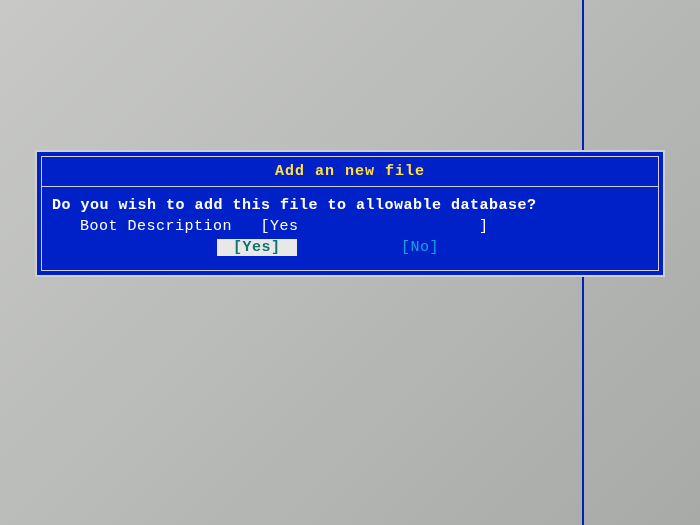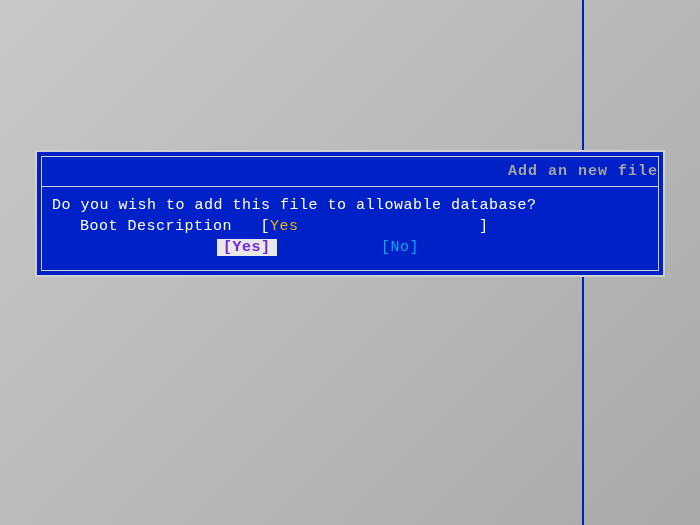--- a/index.html
+++ b/index.html
@@ -30,57 +30,58 @@
       width: 630px;
       background: #0020c8;
       border: 2px solid #d0d0d0;
       padding: 4px;
     }
     .dialog-inner {
       border: 1px solid #d0d0d0;
       width: 100%;
     }
     .dialog-title {
-      color: #a3a3a3;
-      text-align: right;
+      color: #fde047;
+      text-align: center;
       padding: 6px 0;
       font-size: 15px;
       letter-spacing: 1px;
       font-weight: bold;
       border-bottom: 1px solid #d0d0d0;
     }
     .dialog-body {
       padding: 8px 10px 12px 10px;
       color: #ffffff;
       font-size: 15px;
       letter-spacing: 0.5px;
       line-height: 1.4;
     }
     .prompt-line {
       white-space: nowrap;
+      font-weight: bold;
     }
     .desc-line {
       padding-left: 28px;
       white-space: pre;
     }
     .buttons-row {
       padding-left: 165px;
       white-space: pre;
     }
     .btn-yes {
       background: #e8e8e8;
-      color: #6d28d9;
-      padding: 0 6px;
+      color: #0f766e;
+      padding: 0 16px;
       font-weight: bold;
     }
     .btn-no {
       color: #0ea5e9;
     }
     .input-value {
-      color: #eab308;
+      color: #ffffff;
     }
   </style>
 </head>
 <body>
 
 <div class="vertical-line"></div>
 
 <div class="dialog-outer">
   <div class="dialog-inner">
     <div class="dialog-title">Add an new file</div>

